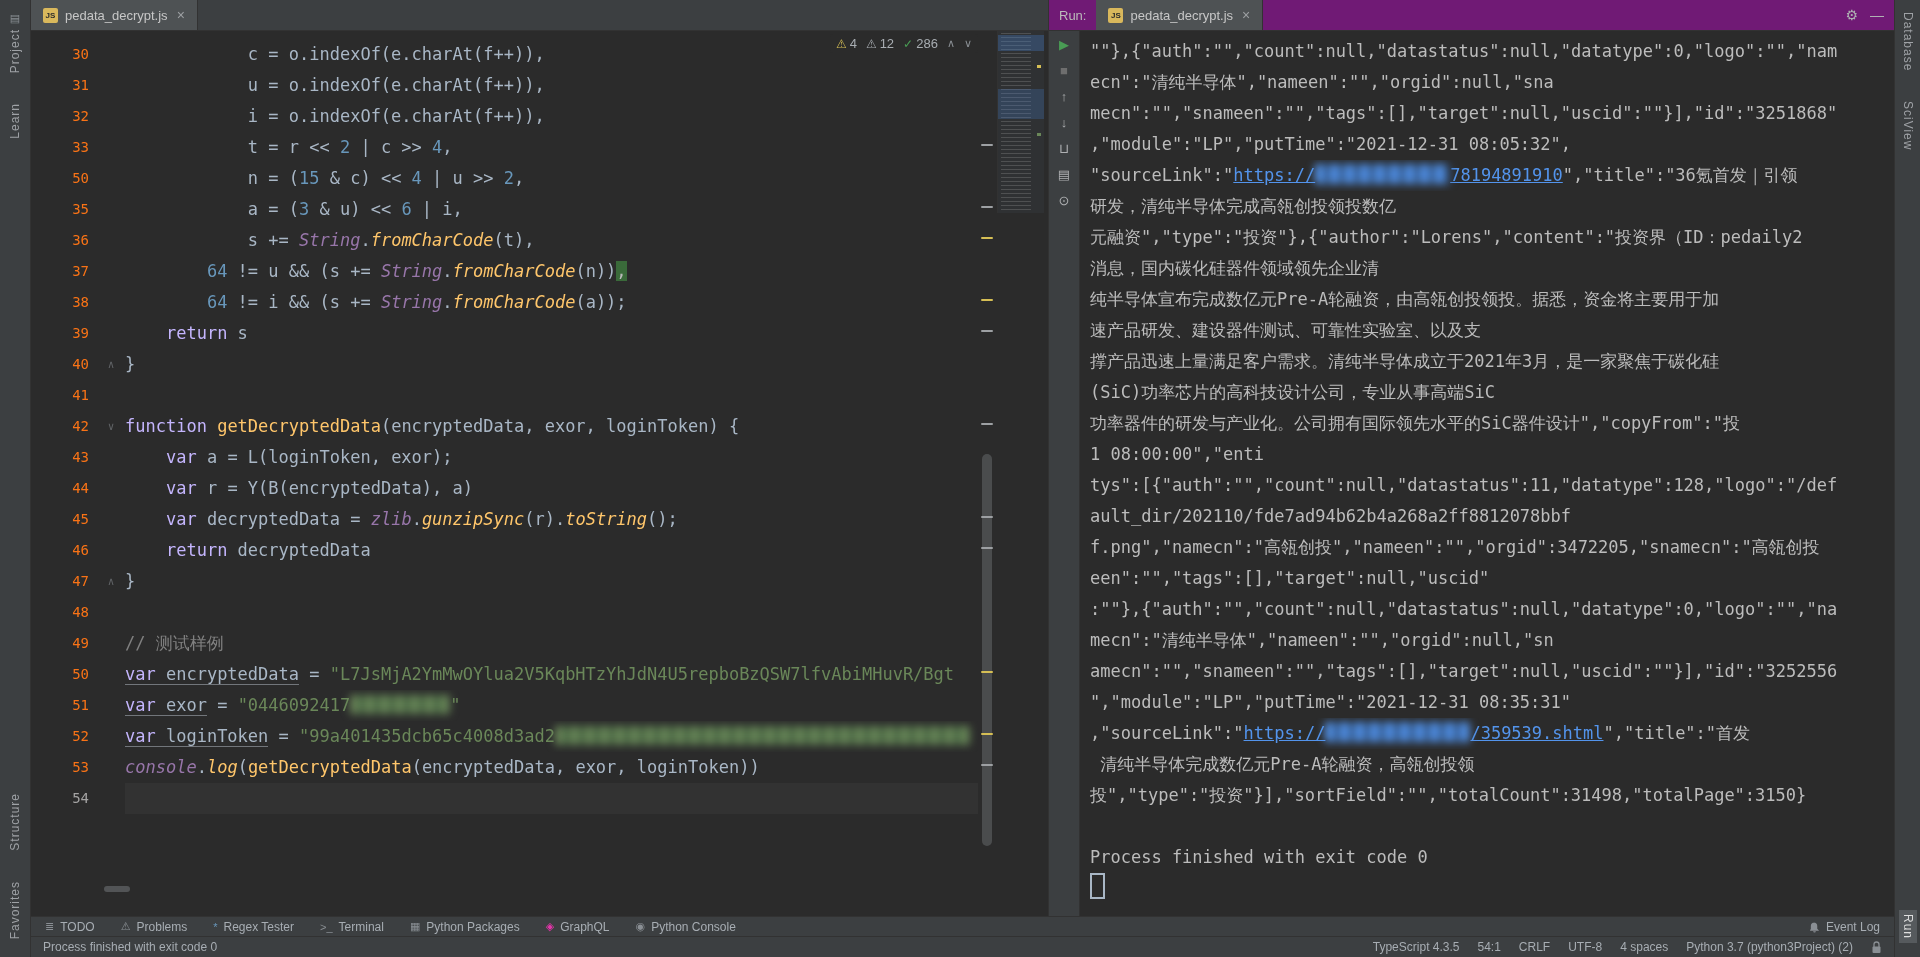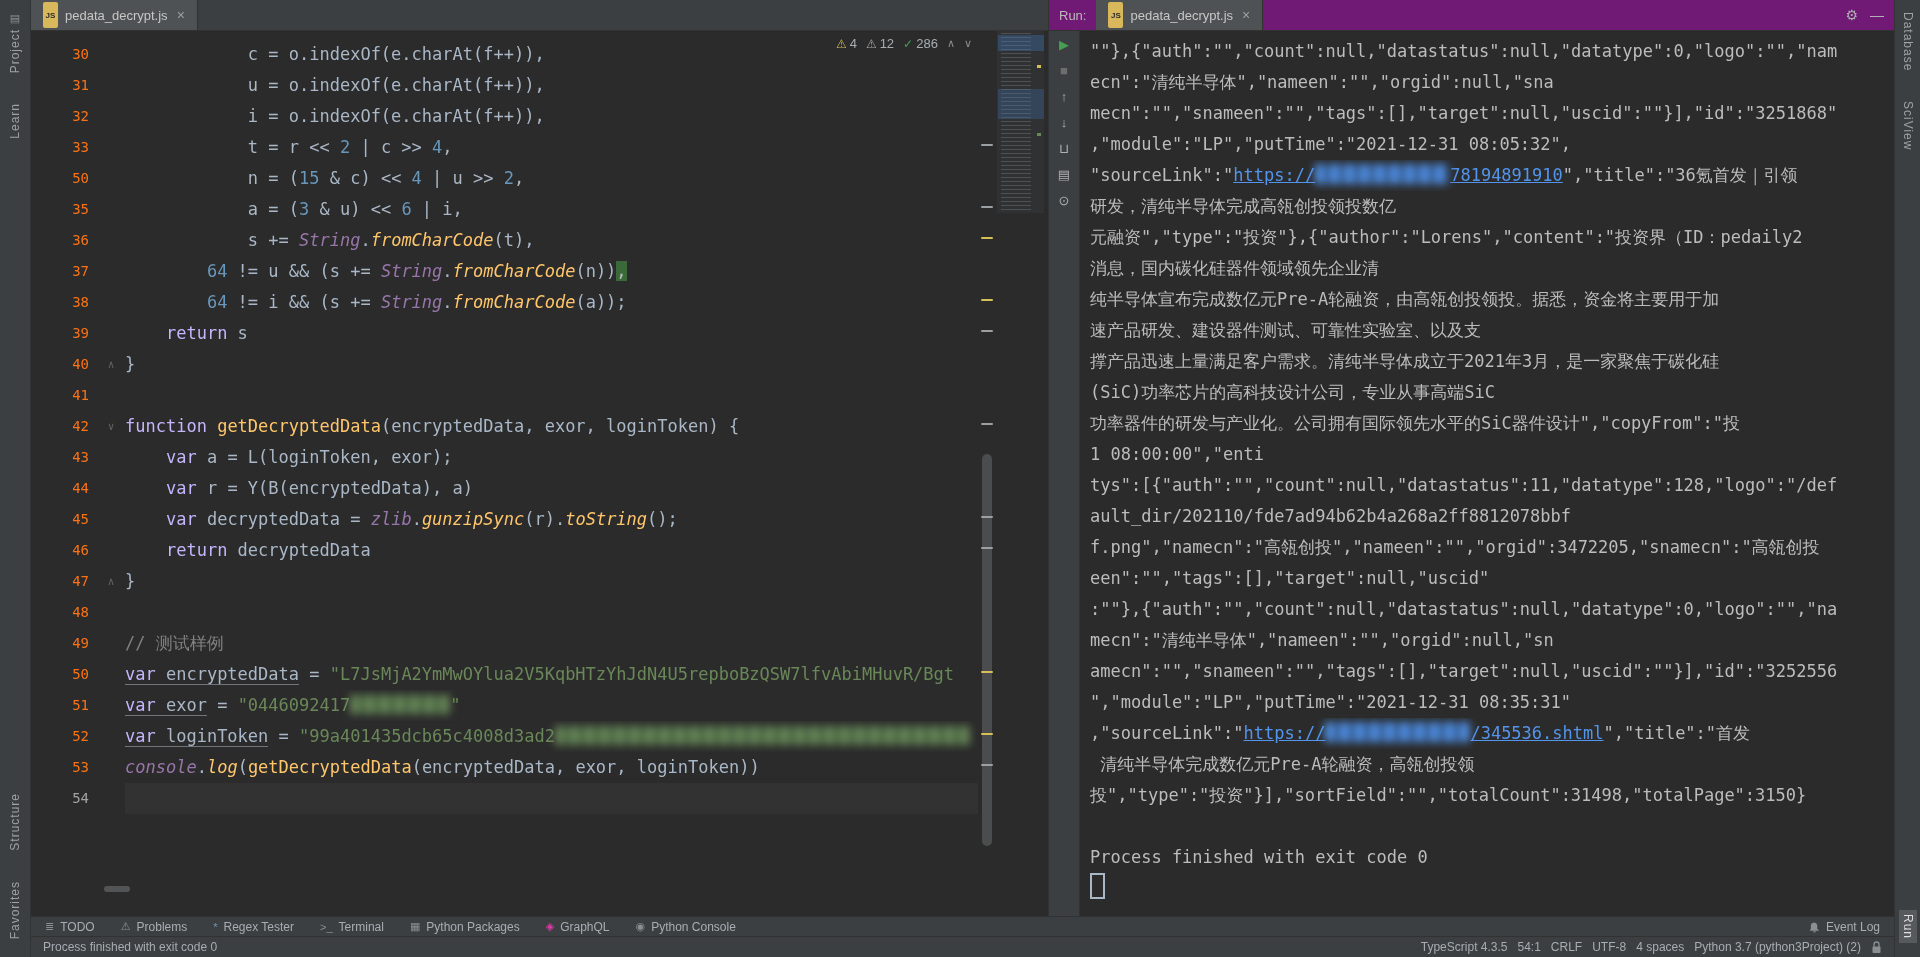--- a/index.html
+++ b/index.html
@@ -17,21 +17,21 @@
   .vicon{font-size:11px;color:#8a8f94;}
   .vlabel{writing-mode:vertical-rl;letter-spacing:1px;white-space:nowrap;}
   .vtab.leftside .vlabel{transform:rotate(180deg);}
   
   .center{flex:1;display:flex;flex-direction:column;min-width:0;}
   .content{flex:1;display:flex;min-height:0;}
   
   .editor-pane{width:1017px;display:flex;flex-direction:column;border-right:1px solid #323232;min-width:0;}
   .tabbar{height:30px;background:#3c3f41;border-bottom:1px solid #323232;display:flex;align-items:stretch;flex:0 0 30px;}
   .tab{display:flex;align-items:center;gap:7px;background:#4e5254;padding:0 12px;font-size:13px;color:#c7c7c7;border-right:1px solid #323232;}
-  .js-badge{width:15px;height:26px;background:#d9b85c;color:#2b2b2b;font-size:8px;font-weight:bold;
+  .js-badge{width:15px;height:15px;background:#d9b85c;color:#2b2b2b;font-size:8px;font-weight:bold;
             display:flex;align-items:center;justify-content:center;border-radius:2px;font-family:"Liberation Sans",sans-serif;}
   .tab .close{color:#9da0a3;font-size:14px;line-height:1;margin-left:2px;cursor:pointer;}
   .editor-body{position:relative;flex:1;overflow:hidden;background:#2b2b2b;}
   .code-lines{position:absolute;left:0;top:8px;right:70px;font-family:"DejaVu Sans Mono",monospace;font-size:17px;}
   .code-line{display:flex;height:31px;line-height:31px;white-space:pre;}
   .lnum{flex:0 0 58px;text-align:right;padding-right:8px;color:#f97316;font-size:14px;}
   .lfold{flex:0 0 28px;text-align:center;color:#606366;font-size:11px;cursor:pointer;}
   .lcode{flex:1;white-space:pre;overflow:hidden;}
   .caret-line .lcode{background:#323232;}
   .caret-line .lnum{color:#a4a3a3;}
@@ -82,21 +82,21 @@
   .cs-lb{display:inline-block;height:19px;vertical-align:-3px;border-radius:2px;filter:blur(4px);
          border-bottom:1px solid #5394ec;cursor:pointer;
          background:repeating-linear-gradient(90deg,#5394ec 0 9px,#2f4f7a 9px 15px);}
   .console-caret{display:inline-block;width:11px;height:22px;border:2px solid #a9b7c6;vertical-align:-4px;}
   
   .bottom-toolbar{height:19px;flex:0 0 19px;background:#3c3f41;border-top:1px solid #323232;display:flex;align-items:center;gap:26px;padding:0 14px;font-size:12px;color:#a7adb3;}
   .bb-item{display:flex;align-items:center;gap:6px;cursor:pointer;white-space:nowrap;}
   .bb-ic{font-size:11px;color:#8a8f94;}
   .event-log{margin-left:auto;display:flex;align-items:center;gap:6px;cursor:pointer;}
   .status-bar{height:20px;flex:0 0 20px;background:#3c3f41;border-top:1px solid #323232;display:flex;align-items:center;padding:0 12px;font-size:12px;color:#a7adb3;}
-  .status-right{margin-left:auto;display:flex;align-items:center;gap:10px;text-align:center;}
+  .status-right{margin-left:auto;display:flex;align-items:center;gap:18px;text-align:center;}
   .st-item{cursor:pointer;white-space:nowrap;}
 </style>
 </head>
 <body>
 
 <div class="ide">
   <div class="row1">
 
     <div class="strip left">
       <div class="grp">
@@ -240,21 +240,21 @@
                 <div class="console-line"><span class="cs-d">功率器件的研发与产业化。公司拥有国际领先水平的SiC器件设计","copyFrom":"投</span></div>
                 <div class="console-line"><span class="cs-d">1 08:00:00","enti</span></div>
                 <div class="console-line"><span class="cs-d">tys":[{"auth":"","count":null,"datastatus":11,"datatype":128,"logo":"/def</span></div>
                 <div class="console-line"><span class="cs-d">ault_dir/202110/fde7ad94b62b4a268a2ff8812078bbf</span></div>
                 <div class="console-line"><span class="cs-d">f.png","namecn":"高瓴创投","nameen":"","orgid":3472205,"snamecn":"高瓴创投</span></div>
                 <div class="console-line"><span class="cs-d">een":"","tags":[],"target":null,"uscid"</span></div>
                 <div class="console-line"><span class="cs-d">:""},{"auth":"","count":null,"datastatus":null,"datatype":0,"logo":"","na</span></div>
                 <div class="console-line"><span class="cs-d">mecn":"清纯半导体","nameen":"","orgid":null,"sn</span></div>
                 <div class="console-line"><span class="cs-d">amecn":"","snameen":"","tags":[],"target":null,"uscid":""}],"id":"3252556</span></div>
                 <div class="console-line"><span class="cs-d">","module":"LP","putTime":"2021-12-31 08:35:31"</span></div>
-                <div class="console-line"><span class="cs-d">,"sourceLink":"</span><span class="cs-l">https://</span><span class="cs-lb" style="width: 145px;"></span><span class="cs-l">/345536.shtml</span><span class="cs-d">","title":"首发</span></div>
+                <div class="console-line"><span class="cs-d">,"sourceLink":"</span><span class="cs-l">https://</span><span class="cs-lb" style="width: 145px;"></span><span class="cs-l">/359539.shtml</span><span class="cs-d">","title":"首发</span></div>
                 <div class="console-line"><span class="cs-d"> 清纯半导体完成数亿元Pre-A轮融资，高瓴创投领</span></div>
                 <div class="console-line"><span class="cs-d">投","type":"投资"}],"sortField":"","totalCount":31498,"totalPage":3150}</span></div>
                 <div class="console-line"></div>
                 <div class="console-line"><span class="cs-d">Process finished with exit code 0</span></div>
                 <div class="console-line"><span class="console-caret"></span></div>
               </div>
           </div>
         </div>
 
       </div>

